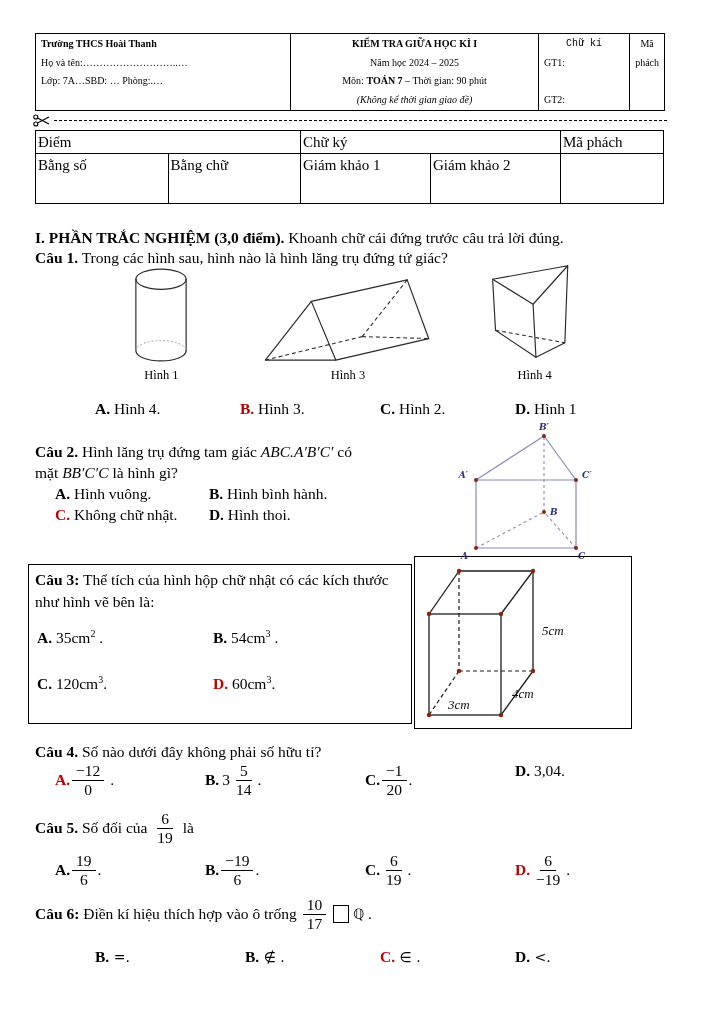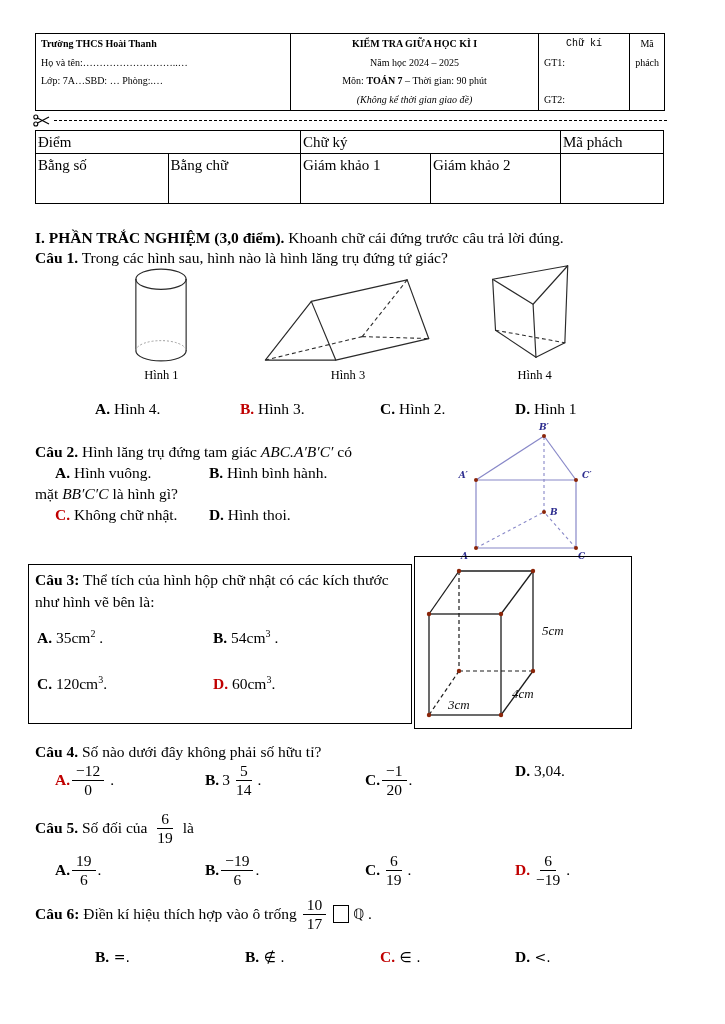--- a/index.html
+++ b/index.html
@@ -184,25 +184,25 @@
 
   <div class="optrow" style="top:388px">
     <span class="opt" style="left:60px"><span class="k">A.</span><span> Hình 4.</span></span>
     <span class="opt" style="left:205px"><span class="k red">B.</span><span> Hình 3.</span></span>
     <span class="opt" style="left:345px"><span class="k">C.</span><span> Hình 2.</span></span>
     <span class="opt" style="left:480px"><span class="k">D.</span><span> Hình 1</span></span>
   </div>
 
   <div class="q2text">
     <div><b>Câu 2.</b><span> Hình lăng trụ đứng tam giác </span><span class="it">ABC.A′B′C′</span><span> có</span></div>
+    <div><span>mặt </span><span class="it">BB′C′C</span><span> là hình gì?</span></div>
     <div style="padding-left:20px">
       <span style="display:inline-block;width:150px"><span class="k">A.</span><span class="pre"> Hình vuông.</span></span>
       <span><span class="k">B.</span><span class="pre"> Hình bình hành.</span></span>
     </div>
-    <div><span>mặt </span><span class="it">BB′C′C</span><span> là hình gì?</span></div>
     <div style="padding-left:20px">
       <span style="display:inline-block;width:150px"><span class="k red">C.</span><span class="pre"> Không chữ nhật.</span></span>
       <span><span class="k">D.</span><span class="pre"> Hình thoi.</span></span>
     </div>
   </div>
 
   <svg class="abs" style="left:456px;top:420px" width="172" height="142" viewBox="0 0 172 142">
     <line class="pl" x1="20" y1="60" x2="120" y2="60"></line>
     <line class="pl" x1="20" y1="60" x2="88" y2="16"></line>
     <line class="pl" x1="120" y1="60" x2="88" y2="16"></line>

